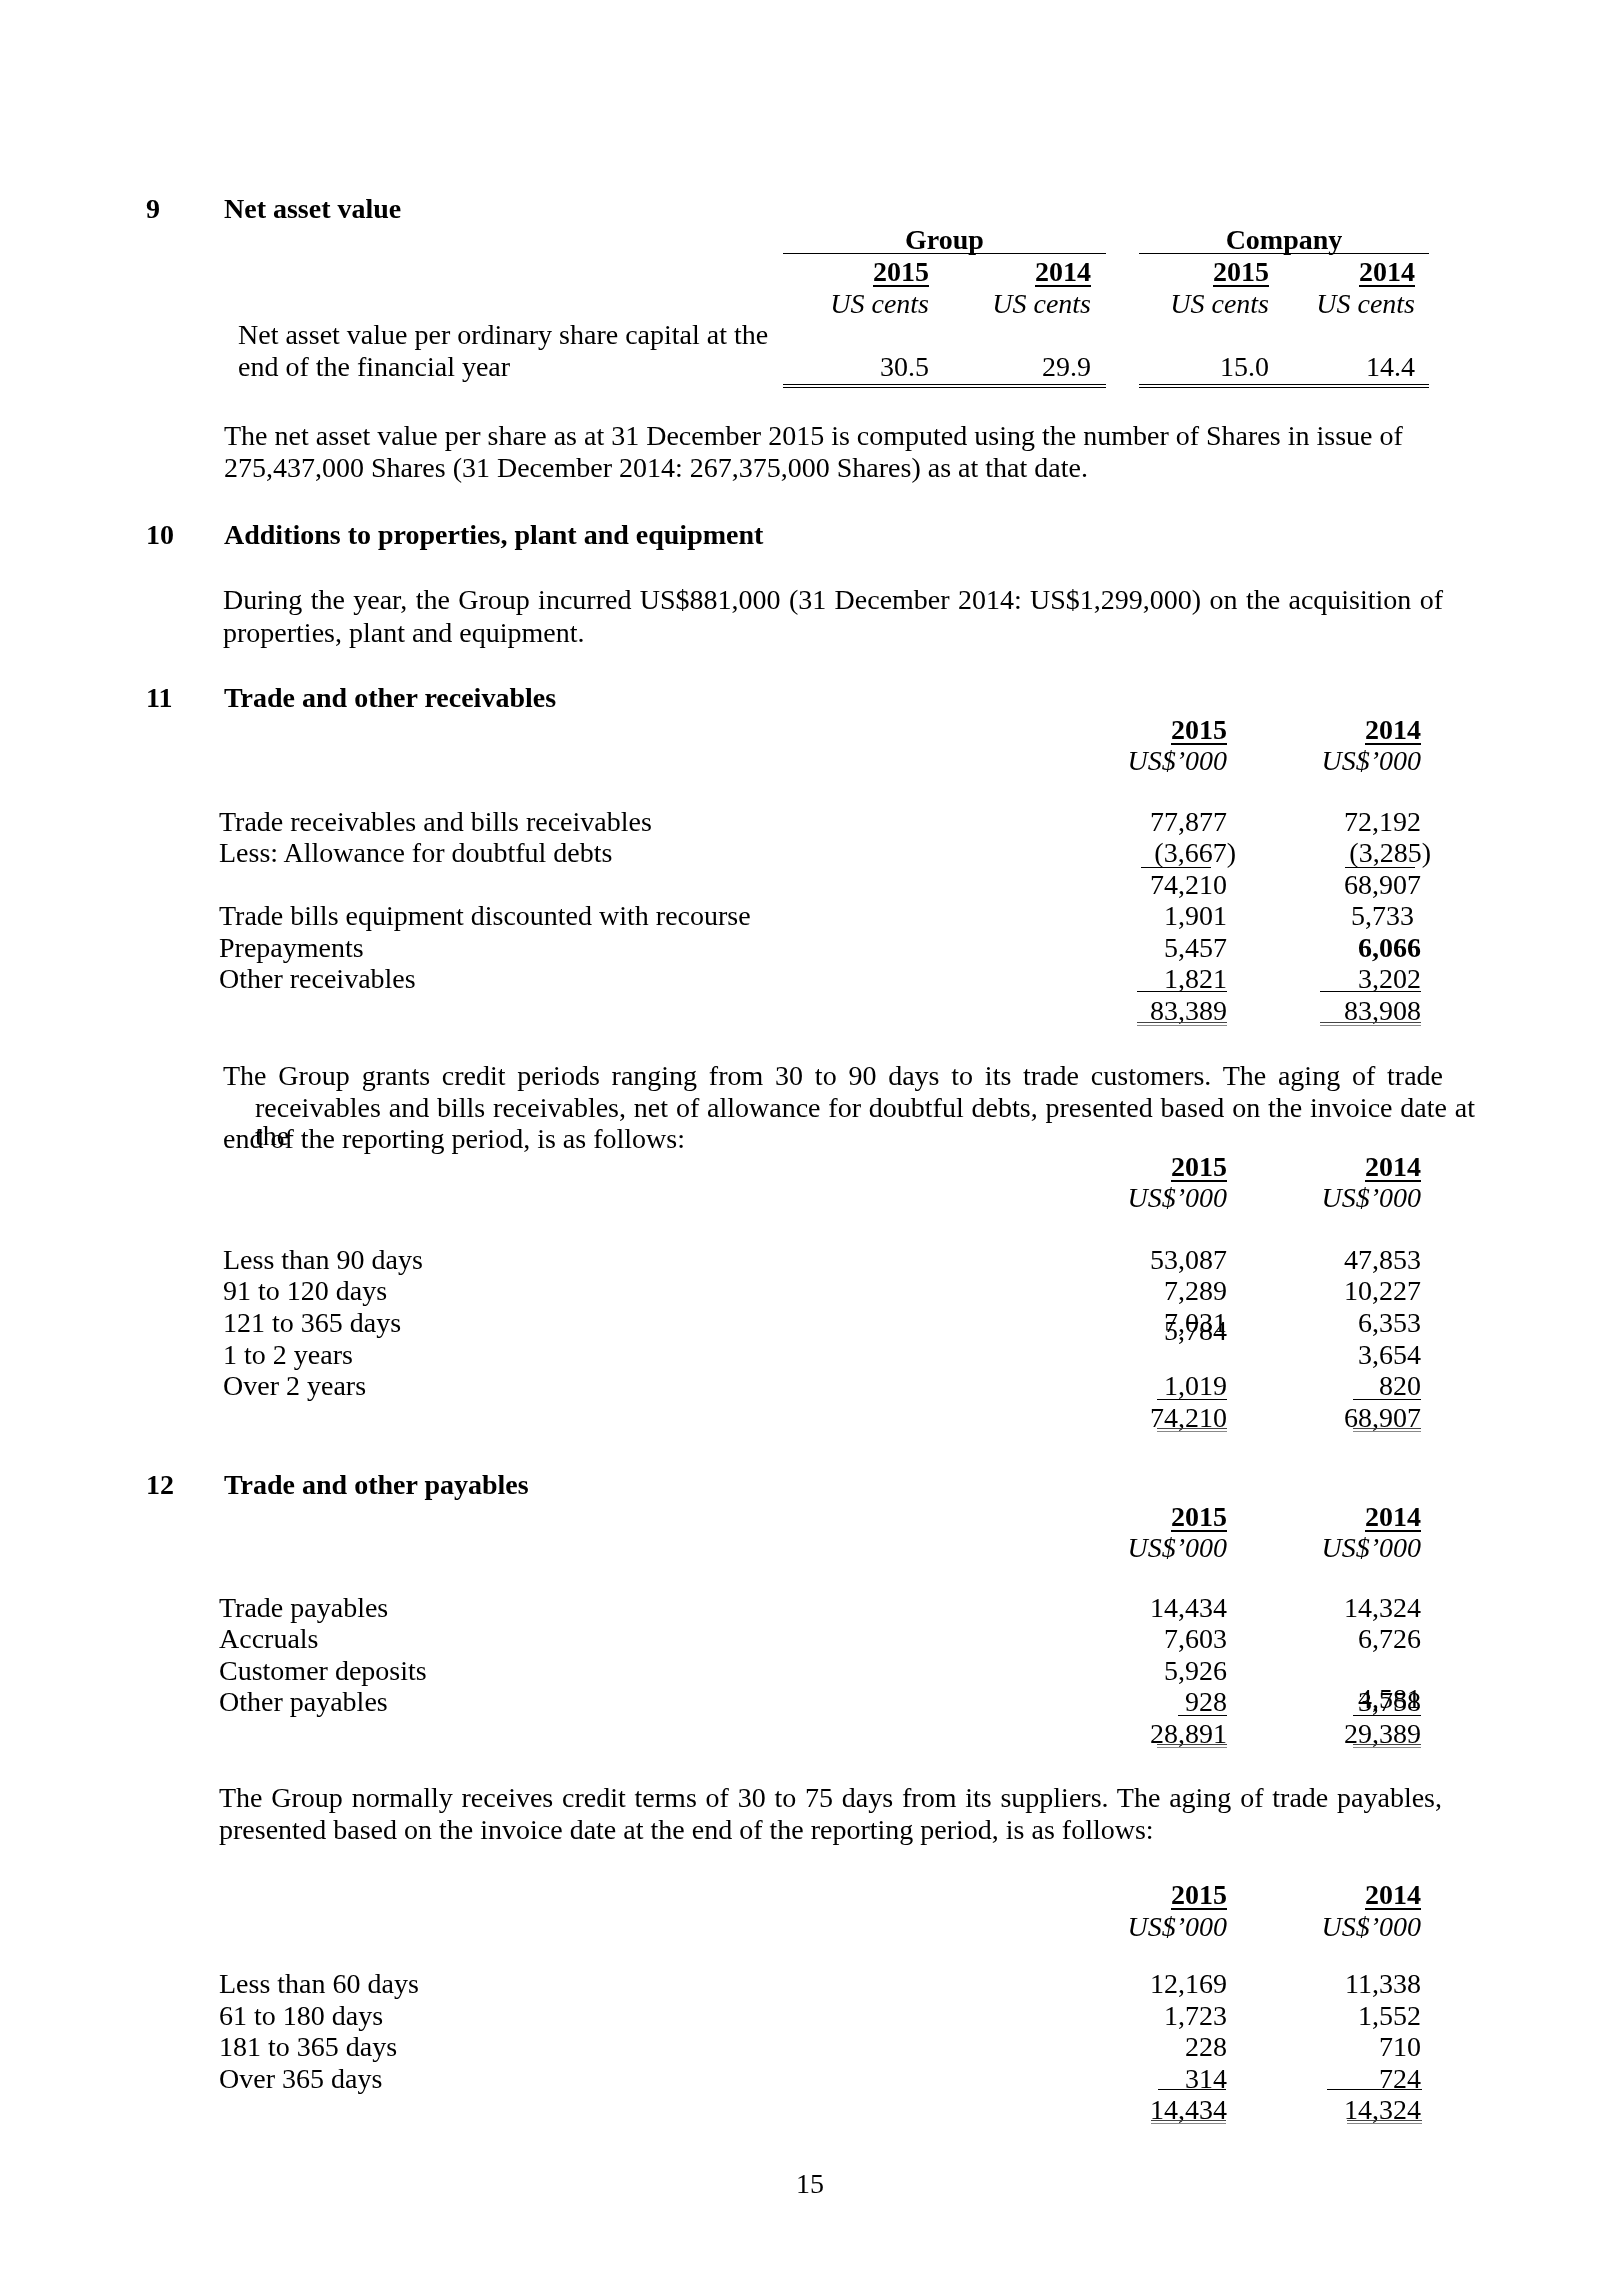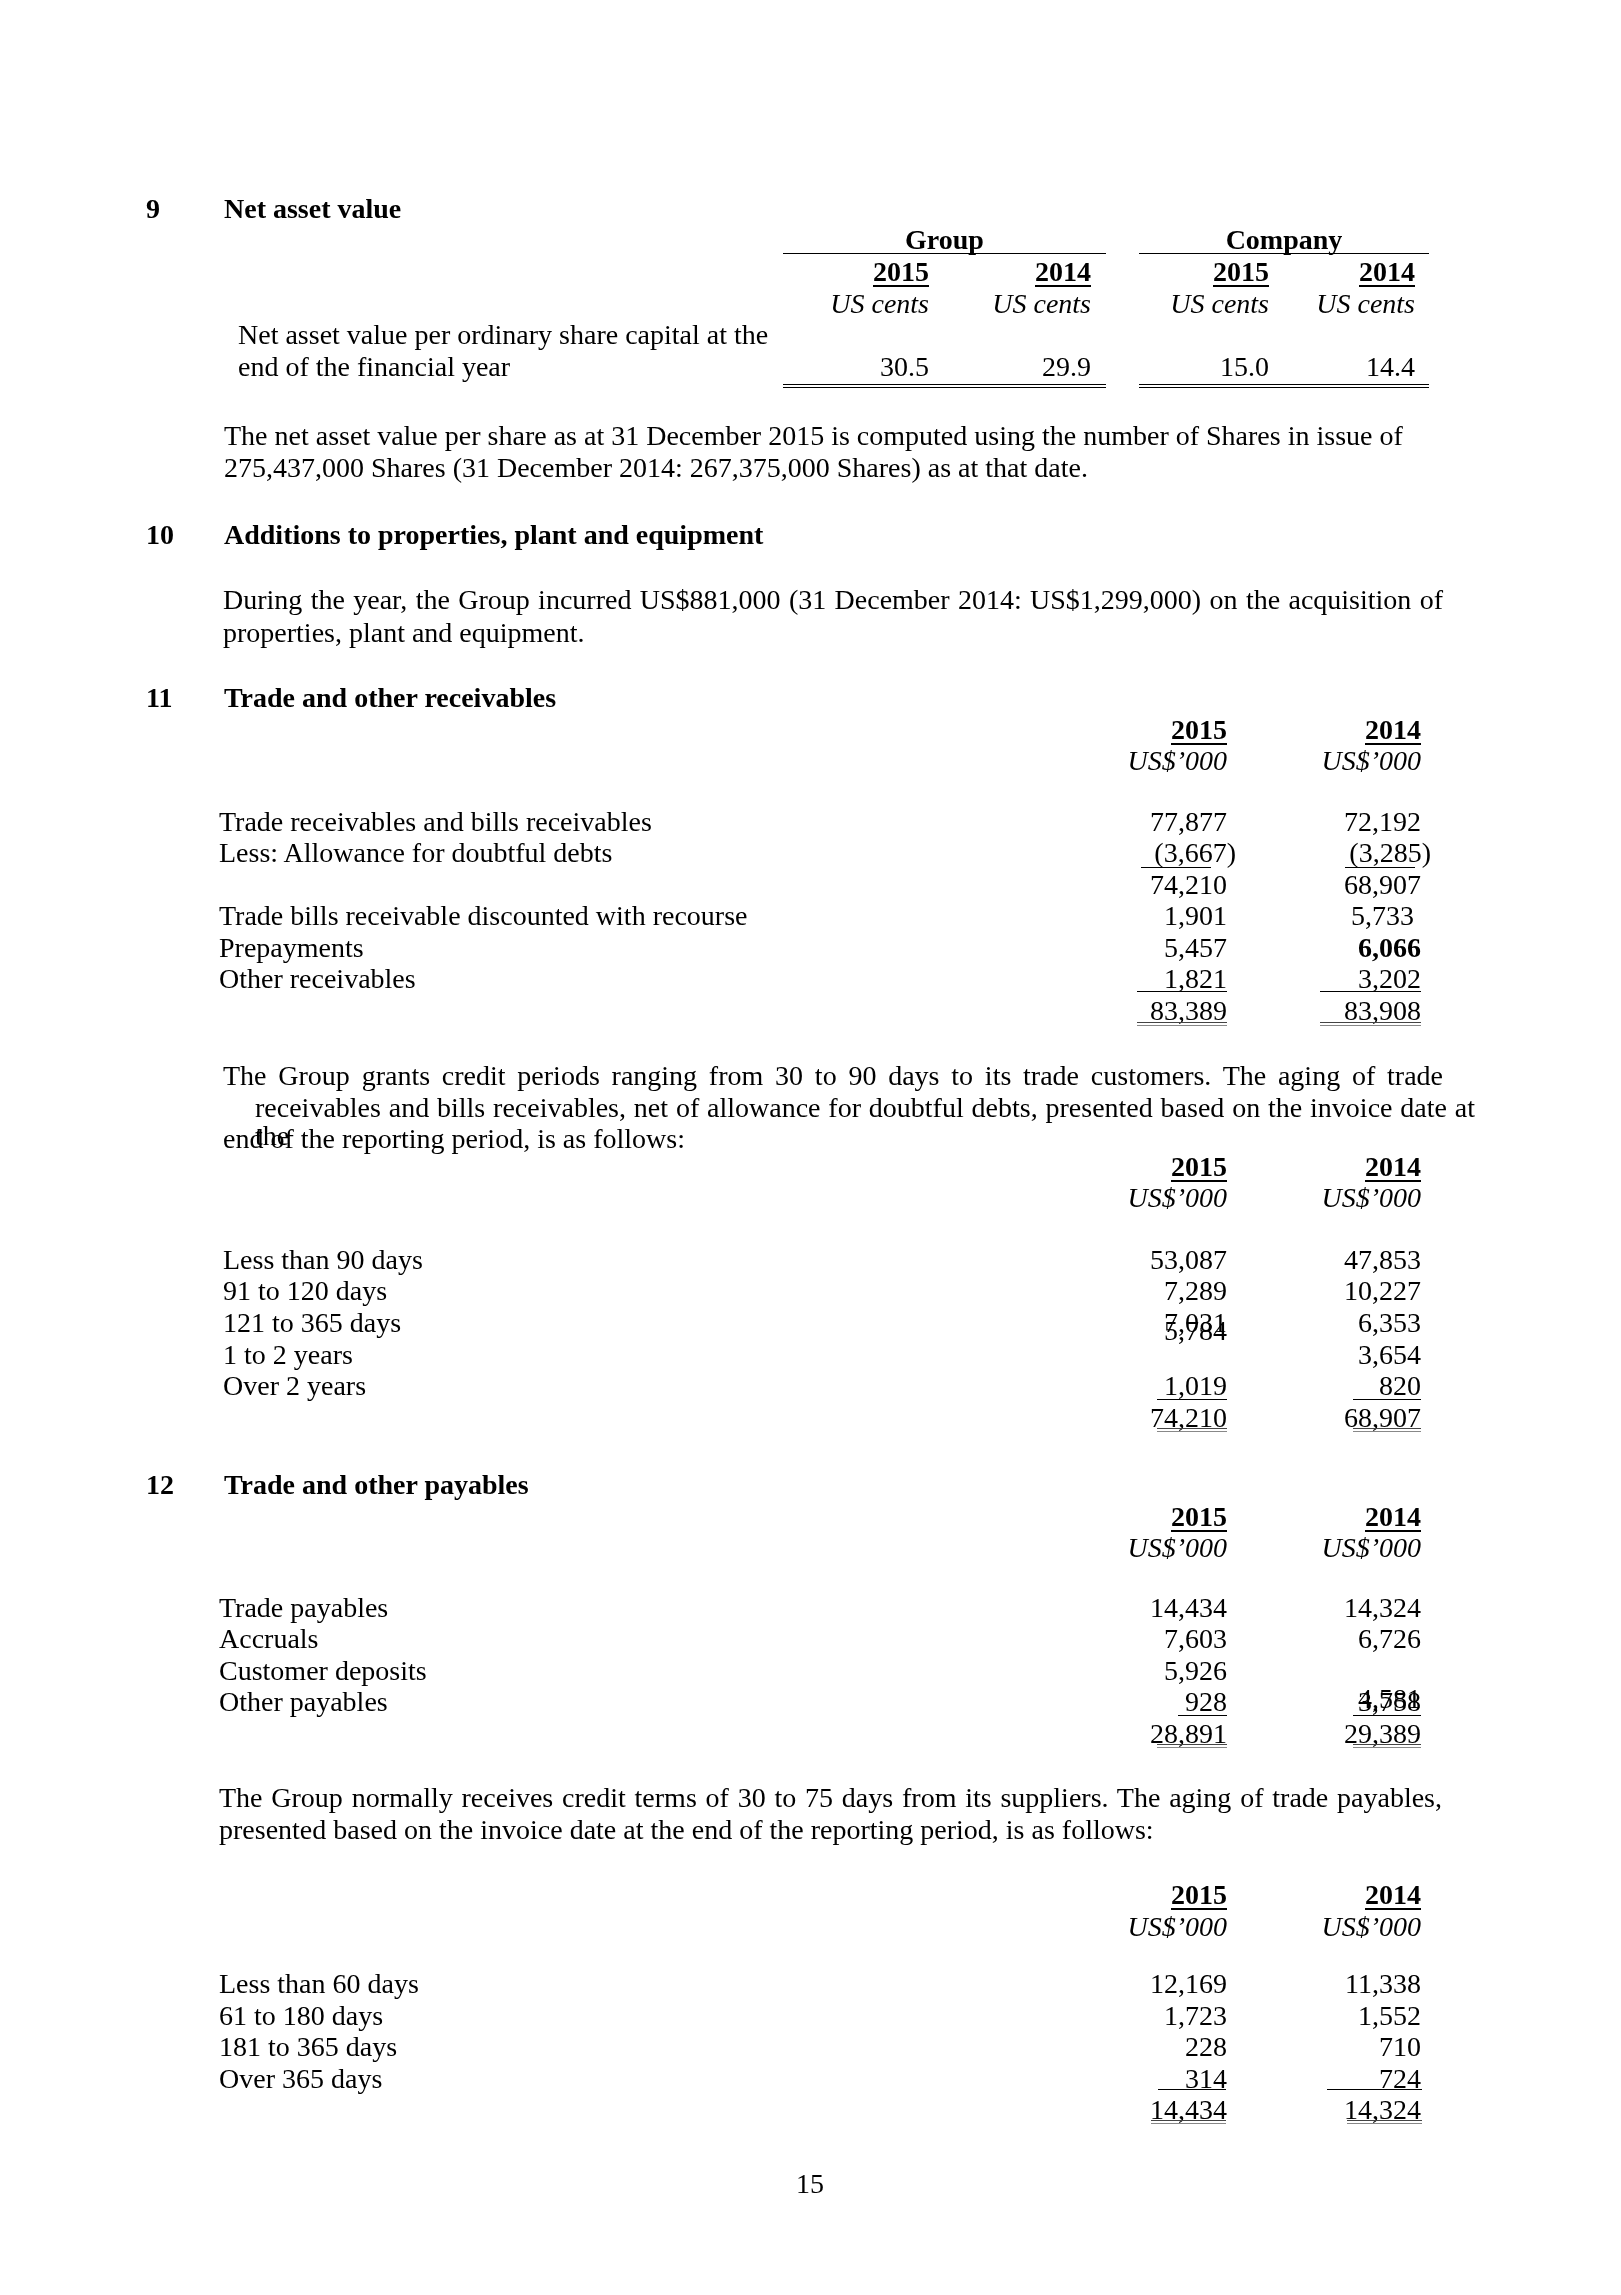--- a/index.html
+++ b/index.html
@@ -75,21 +75,21 @@
 
   <div class="abs" style="left:219px; top:839px;">Less: Allowance for doubtful debts</div>
   <div class="num" style="right:386px; top:839px;">(3,667)</div>
   <div class="num" style="right:191px; top:839px;">(3,285)</div>
   <div class="line-under" style="left:1141px; width:70px; top:867px;"></div>
   <div class="line-under" style="left:1345px; width:70px; top:867px;"></div>
 
   <div class="num" style="right:395px; top:871px;">74,210</div>
   <div class="num" style="right:201px; top:871px;">68,907</div>
 
-  <div class="abs" style="left:219px; top:902px;">Trade bills receivable discounted with recourse</div>
+  <div class="abs" style="left:219px; top:902px;">Trade bills equipment discounted with recourse</div>
   <div class="num" style="right:395px; top:902px;">1,901</div>
   <div class="num" style="right:208px; top:902px;">5,733</div>
 
   <div class="abs" style="left:219px; top:934px;">Prepayments</div>
   <div class="num" style="right:395px; top:934px;">5,457</div>
   <div class="num" style="right:201px; top:934px;font-weight:bold;">6,066</div>
 
   <div class="abs" style="left:219px; top:965px;">Other receivables</div>
   <div class="num" style="right:395px; top:965px;">1,821</div>
   <div class="num" style="right:201px; top:965px;">3,202</div>

